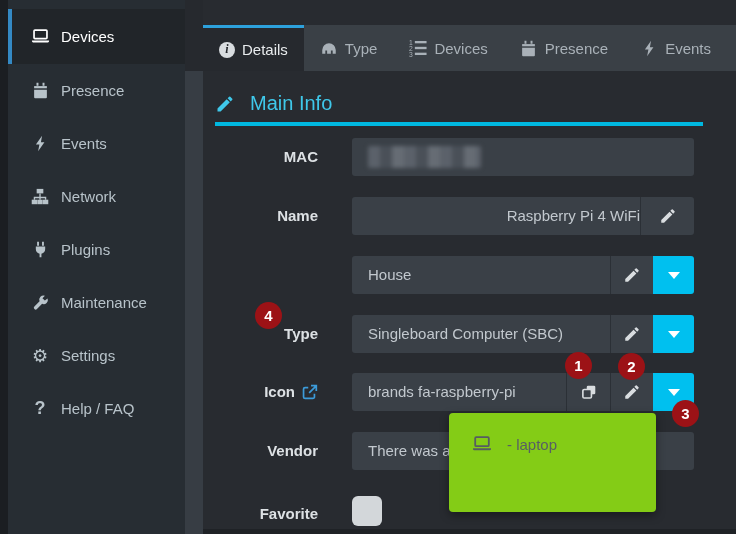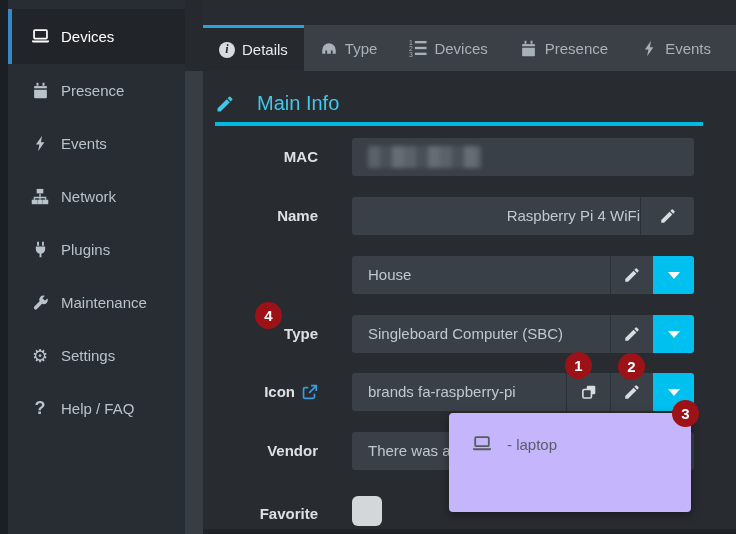--- a/index.html
+++ b/index.html
@@ -27,21 +27,21 @@
   
   .tabbar { position:absolute; left:203px; top:25px; width:533px; height:46px; background:#3a4046; display:flex; }
   .tab { display:flex; align-items:center; gap:7px; padding:0 16px; color:#a9b1b8; font-size:15px; cursor:pointer; white-space:nowrap; }
   .tab .icn { width:18px; height:18px; display:inline-flex; align-items:center; justify-content:center; }
   .tab.active { background:#26292e; border-top:3px solid #2da1dc; color:#e8ebed; }
   .info-i { width:16px; height:16px; border-radius:50%; background:#d8dcdf; color:#26292e;
             font-family:"Liberation Serif", serif; font-style:italic; font-weight:bold; font-size:12px;
             display:inline-flex; align-items:center; justify-content:center; }
 
   
-  .section-title { position:absolute; left:215px; top:92px; display:flex; align-items:center; gap:22px;
+  .section-title { position:absolute; left:215px; top:92px; display:flex; align-items:center; gap:15px;
                    color:#3fc8ea; font-size:20px; }
   .section-title .icn { width:20px; height:20px; display:inline-flex; }
   .section-underline { position:absolute; left:215px; top:122px; width:488px; height:4px; background:#00b8e0; }
 
   
   .flabel { position:absolute; left:198px; width:120px; text-align:right; color:#dde1e4; font-weight:bold;
             font-size:15px; line-height:38px; display:flex; justify-content:flex-end; align-items:center; gap:6px; }
   .fbox { position:absolute; height:38px; background:#3a4047; border-radius:3px; color:#c2c8ce; font-size:15px;
           line-height:38px; padding-left:16px; white-space:nowrap; overflow:hidden; }
   .fbtn { position:absolute; height:38px; background:#3a4047; border-left:1px solid #2b3036; display:flex;
@@ -49,21 +49,21 @@
   .fbtn.cyan { background:#00c0ef; border-left:none; border-radius:0 3px 3px 0; }
   .fbtn .icn { width:18px; height:18px; display:inline-flex; }
   .caret-down { width:0; height:0; border-left:6px solid transparent; border-right:6px solid transparent;
                 border-top:7px solid #ffffff; }
   .redact { position:absolute; left:368px; top:146px; width:113px; height:22px; border-radius:2px;
             background:repeating-linear-gradient(90deg,#5b616a 0 12px,#4a5058 12px 24px,#666c74 24px 36px);
             filter:blur(2px); }
   .checkbox { position:absolute; left:352px; top:496px; width:30px; height:30px; background:#d3d7da; border-radius:6px; cursor:pointer; }
 
   
-  .dd-panel { position:absolute; left:449px; top:413px; width:242px; height:99px; background:#c4b5fd;
+  .dd-panel { position:absolute; left:449px; top:413px; width:207px; height:99px; background:#84cc16;
               border-radius:4px; box-shadow:0 3px 10px rgba(0,0,0,.4); z-index:30; padding-top:10px; }
   .dd-option { height:42px; display:flex; align-items:center; gap:14px; padding-left:22px;
                color:#585e64; font-size:15px; cursor:pointer; }
   .dd-option .icn { width:22px; height:22px; display:inline-flex; align-items:center; justify-content:center; color:#565c62; }
 
   
   .badge { position:absolute; width:27px; height:27px; border-radius:50%; background:#9c1216; color:#fff;
            font-size:15px; font-weight:bold; display:flex; align-items:center; justify-content:center; z-index:40; }
 
   .ext-link { color:#3c9bd9; display:inline-flex; width:17px; height:17px; cursor:pointer; }

